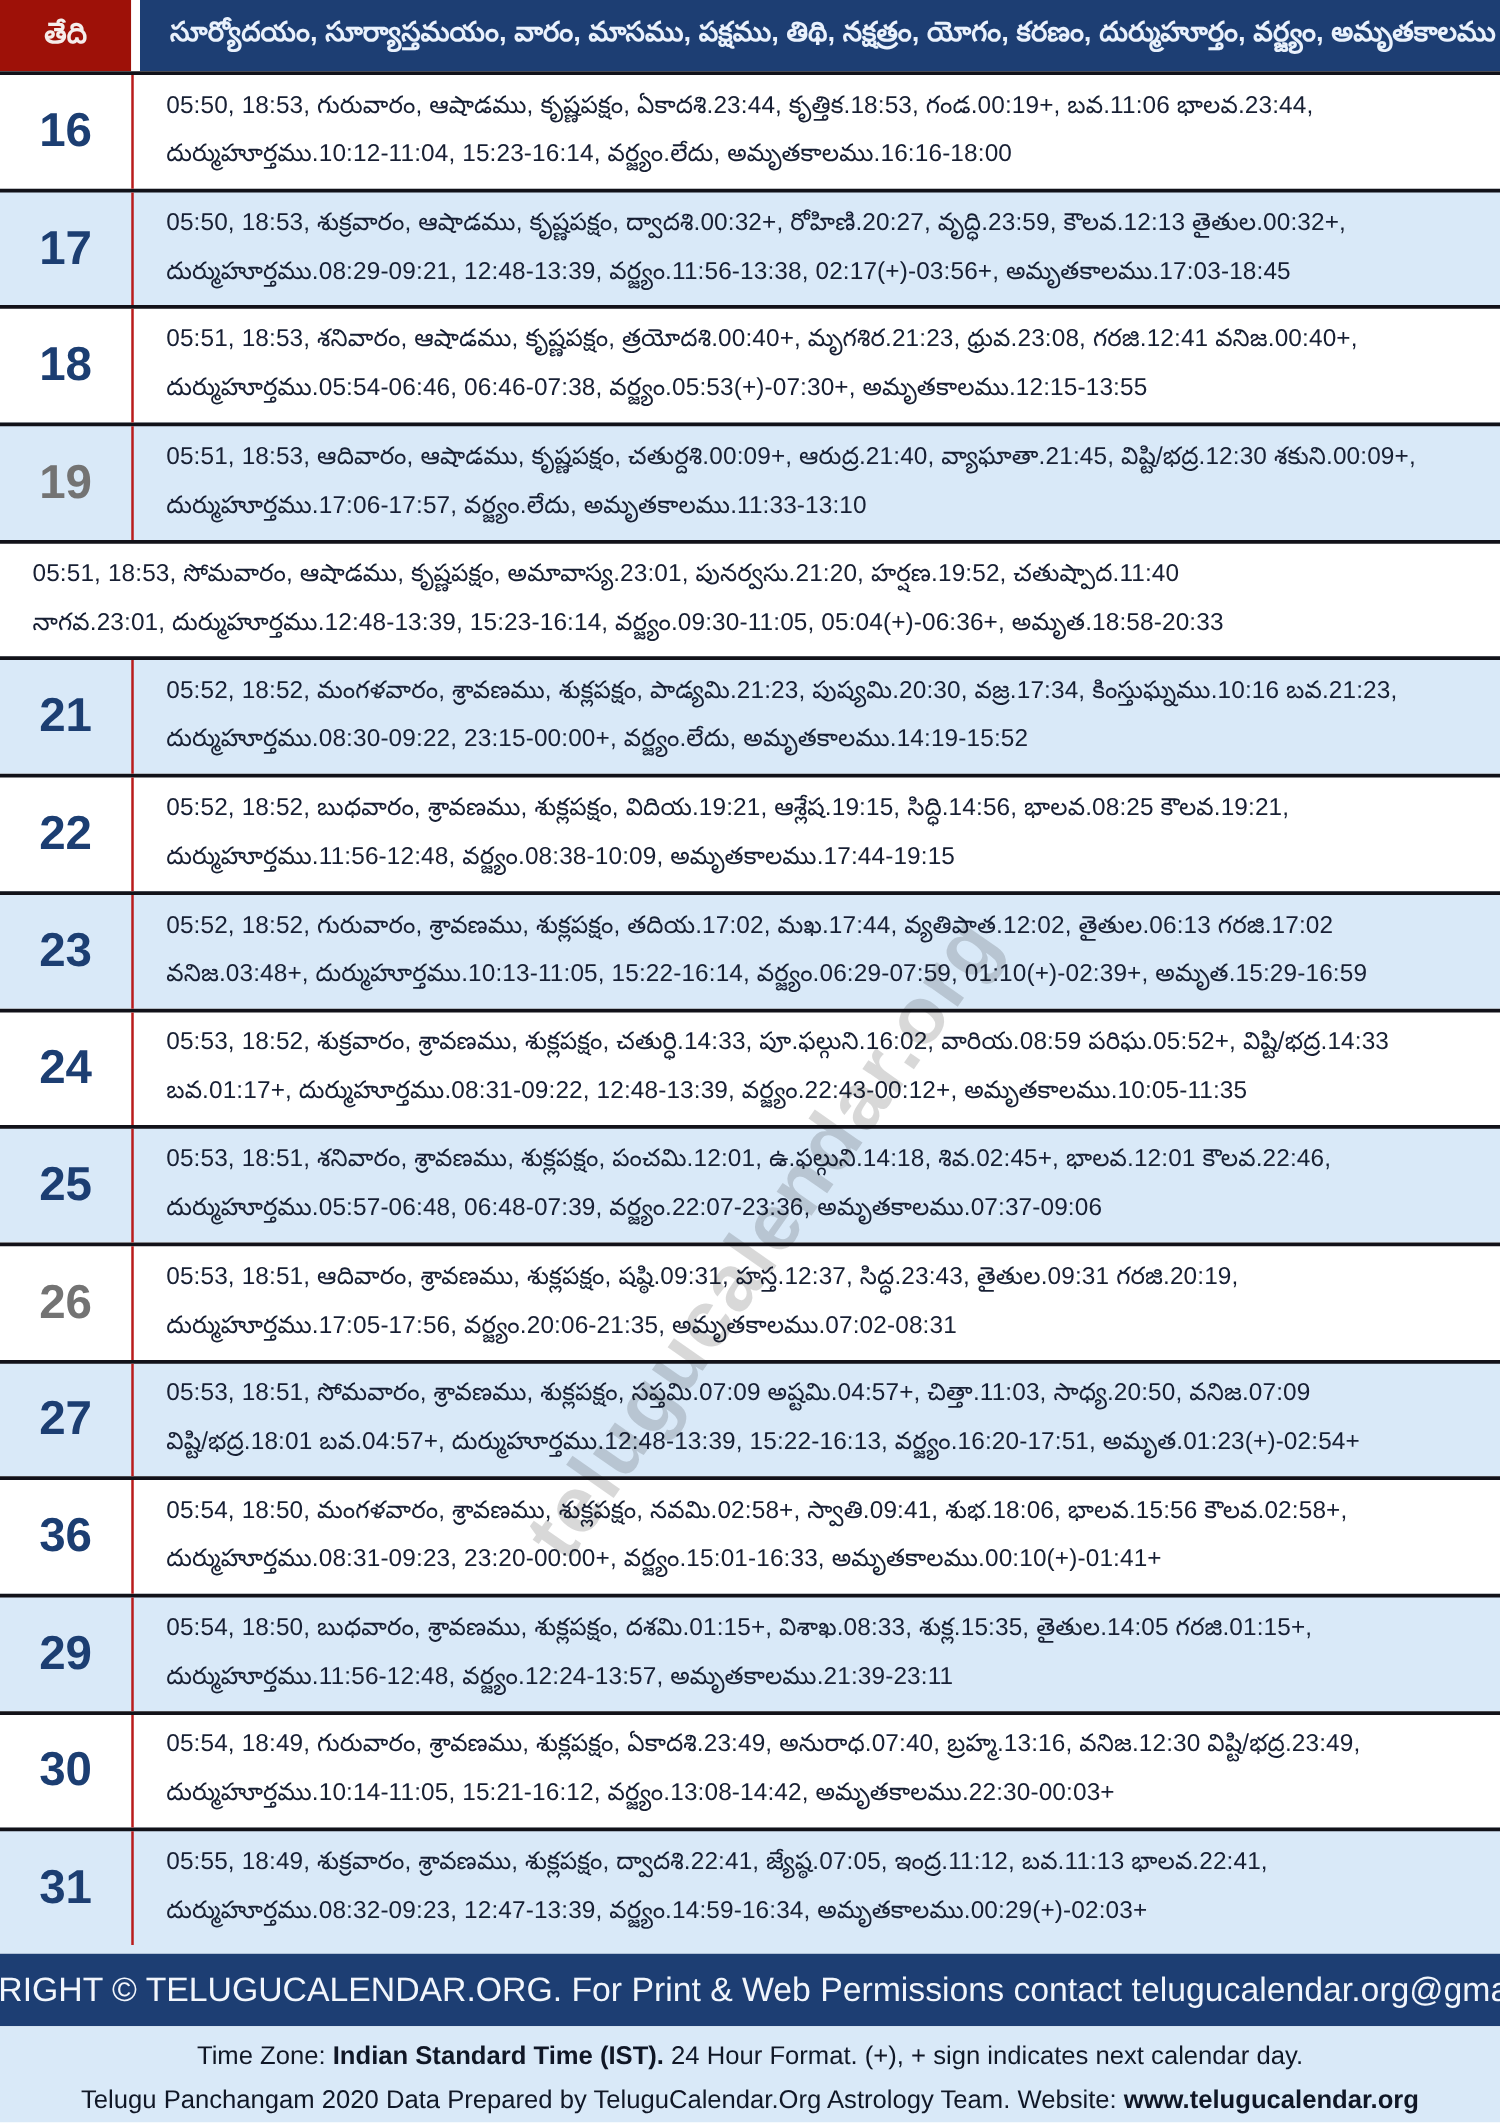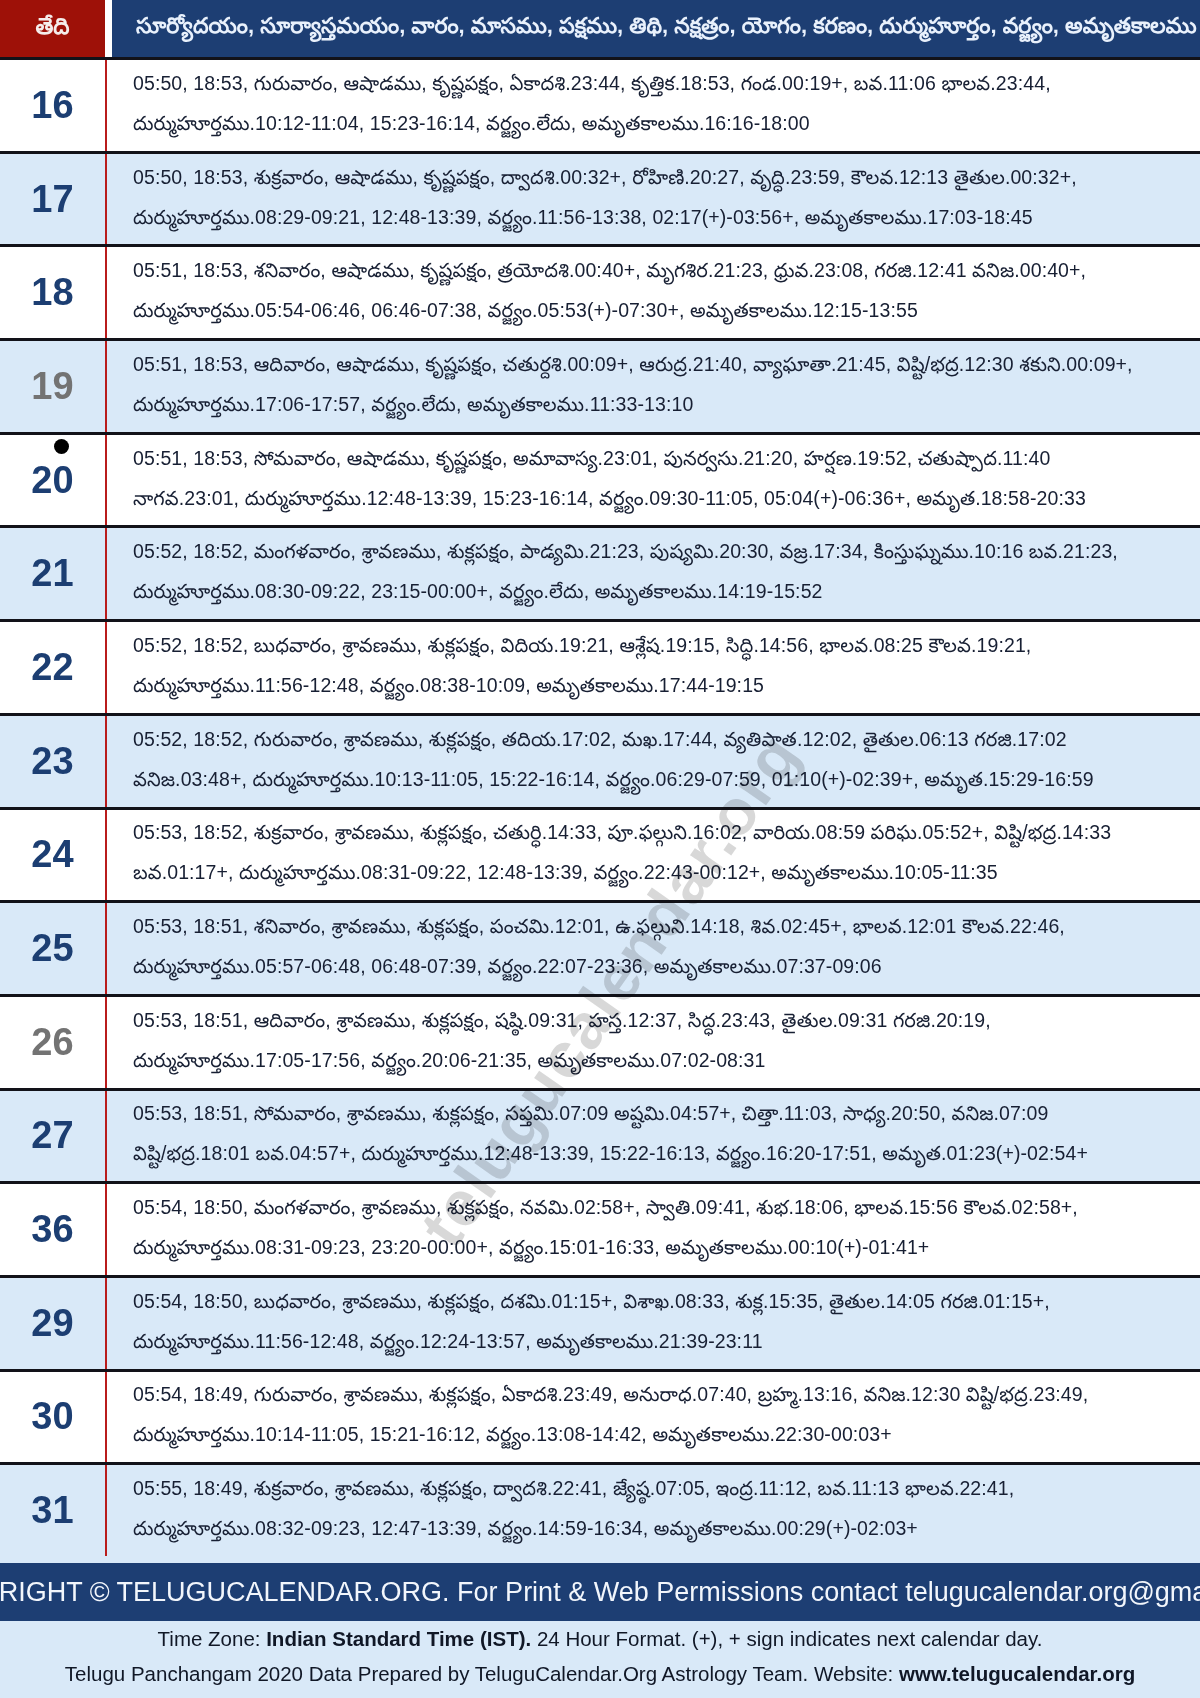--- a/index.html
+++ b/index.html
@@ -62,21 +62,21 @@
 
   
   .footer-gap { height:7px; background:#d9e9f8; }
   .copyright-bar {
     height:58px; background:#1d3e73; color:#f2f6fc;
     display:flex; align-items:center; justify-content:center;
     font-size:27px; white-space:nowrap;
   }
   .notes-area {
     flex:1; background:#d9e9f8; color:#101726;
-    display:flex; flex-direction:column; align-items:center; justify-content:center;
+    display:flex; flex-direction:column; align-items:center; justify-content:flex-end;
     gap:11px; padding-bottom:6px;
   }
   .note-line { font-size:20.5px; white-space:nowrap; }
   .note-line b { font-weight:bold; }
 </style>
 </head>
 <body>
 
 <div class="page">
 
@@ -125,24 +125,20 @@
 
       <span class="date-num red">19</span>
     </div>
     <div class="detail-cell">
       <div class="p-line">05:51, 18:53, ఆదివారం, ఆషాడము, కృష్ణపక్షం, చతుర్దశి.00:09+, ఆరుద్ర.21:40, వ్యాఘాతా.21:45, విష్టి/భద్ర.12:30 శకుని.00:09+,</div>
       <div class="p-line">దుర్ముహూర్తము.17:06-17:57, వర్జ్యం.లేదు, అమృతకాలము.11:33-13:10</div>
     </div>
   </div>
 
   <div class="day-row">
-    <div class="date-cell">
-      <span class="moon-dot" style="display: block;"></span>
-      <span class="date-num">20</span>
-    </div>
     <div class="detail-cell">
       <div class="p-line">05:51, 18:53, సోమవారం, ఆషాడము, కృష్ణపక్షం, అమావాస్య.23:01, పునర్వసు.21:20, హర్షణ.19:52, చతుష్పాద.11:40</div>
       <div class="p-line">నాగవ.23:01, దుర్ముహూర్తము.12:48-13:39, 15:23-16:14, వర్జ్యం.09:30-11:05, 05:04(+)-06:36+, అమృత.18:58-20:33</div>
     </div>
   </div>
 
   <div class="day-row shaded">
     <div class="date-cell">
 
       <span class="date-num">21</span>

